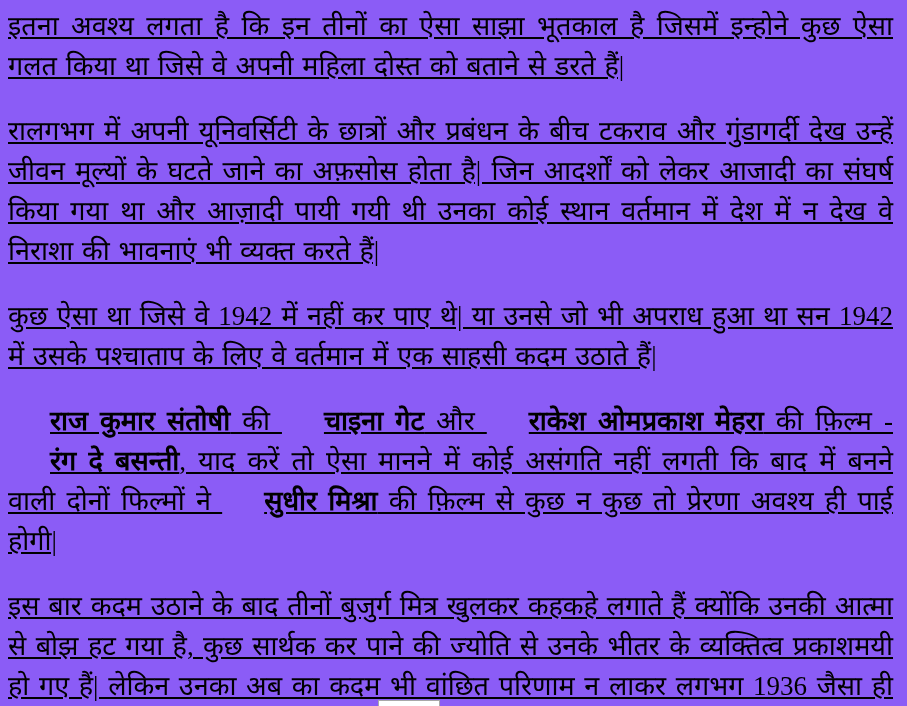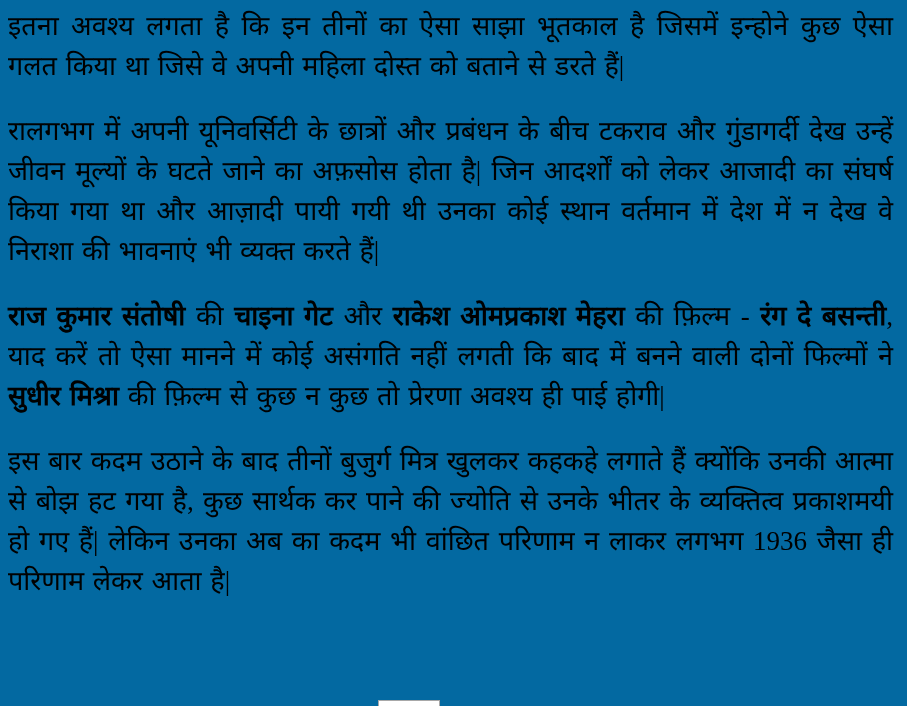--- a/index.html
+++ b/index.html
@@ -13,49 +13,51 @@
     overflow: hidden;
     position: relative;
     font-family: "Liberation Serif", sans-serif; 
     color: #000000;
   }
   .page {
     box-sizing: border-box;
     width: 907px;
     height: 706px;
     padding: 6px 14px 0 8px;
-    background: #0369a1;
+    background: #8b5cf6;
+    text-decoration: underline;
   }
   .para {
     margin: 0 0 25px 0;
     font-size: 27px;
     line-height: 40px;
     text-align: justify;
     text-align-last: left;
     word-spacing: 2px;
     color: #000000;
   }
   .run { font-weight: normal; }
-  .run.bold { font-weight: bold; }
+  .run.bold { font-weight: bold; margin-left: 42px; }
   
   .partial-box {
     position: absolute;
     left: 378px;
     top: 700px;
     width: 60px;
     height: 20px;
     border: 1px solid #a8a8a8;
     background: #ffffff;
   }
 </style>
 </head>
 <body>
 
 <div class="page">
   <div id="doc">
       <p class="para"><span class="run">इतना अवश्य लगता है कि इन तीनों का ऐसा साझा भूतकाल है जिसमें इन्होने कुछ ऐसा गलत किया था जिसे वे अपनी महिला दोस्त को बताने से डरते हैं|</span></p>
       <p class="para"><span class="run">रालगभग में अपनी यूनिवर्सिटी के छात्रों और प्रबंधन के बीच टकराव और गुंडागर्दी देख उन्हें जीवन मूल्यों के घटते जाने का अफ़सोस होता है| जिन आदर्शों को लेकर आजादी का संघर्ष किया गया था और आज़ादी पायी गयी थी उनका कोई स्थान वर्तमान में देश में न देख वे निराशा की भावनाएं भी व्यक्त करते हैं|</span></p>
+      <p class="para"><span class="run">कुछ ऐसा था जिसे वे 1942 में नहीं कर पाए थे| या उनसे जो भी अपराध हुआ था सन 1942 में उसके पश्चाताप के लिए वे वर्तमान में एक साहसी कदम उठाते हैं|</span></p>
       <p class="para"><span class="run bold">राज कुमार संतोषी</span><span class="run"> की </span><span class="run bold">चाइना गेट</span><span class="run"> और </span><span class="run bold">राकेश ओमप्रकाश मेहरा</span><span class="run"> की फ़िल्म - </span><span class="run bold">रंग दे बसन्ती</span><span class="run">, याद करें तो ऐसा मानने में कोई असंगति नहीं लगती कि बाद में बनने वाली दोनों फिल्मों ने </span><span class="run bold">सुधीर मिश्रा</span><span class="run"> की फ़िल्म से कुछ न कुछ तो प्रेरणा अवश्य ही पाई होगी|</span></p>
       <p class="para"><span class="run">इस बार कदम उठाने के बाद तीनों बुजुर्ग मित्र खुलकर कहकहे लगाते हैं क्योंकि उनकी आत्मा से बोझ हट गया है, कुछ सार्थक कर पाने की ज्योति से उनके भीतर के व्यक्तित्व प्रकाशमयी हो गए हैं| लेकिन उनका अब का कदम भी वांछित परिणाम न लाकर लगभग 1936 जैसा ही परिणाम लेकर आता है|</span></p>
     </div>
 </div>
 
 <div class="partial-box"></div>
 
 </body></html>

